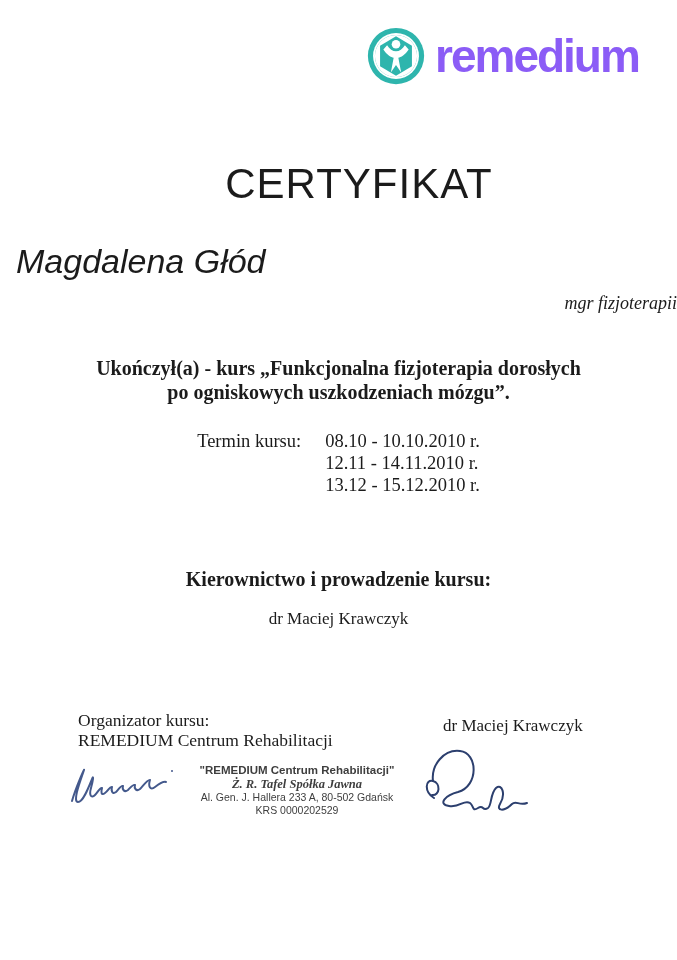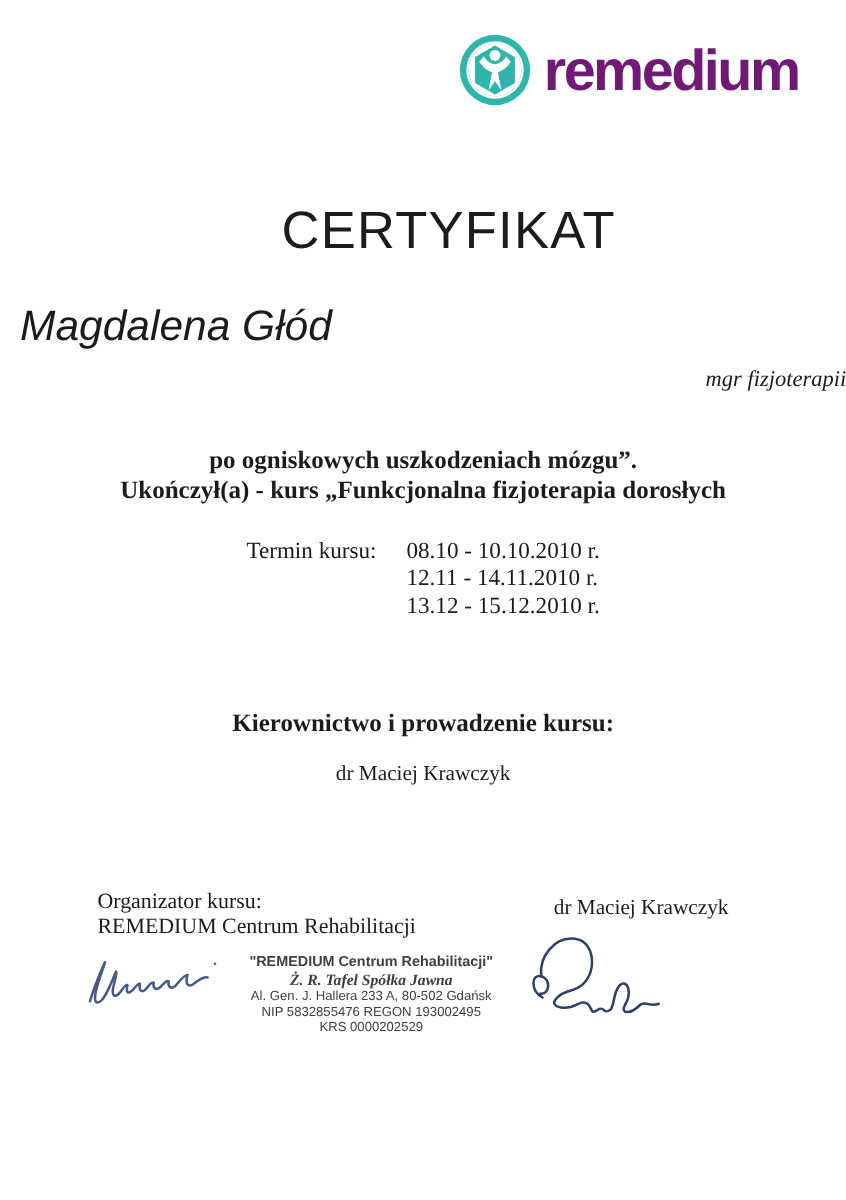--- a/index.html
+++ b/index.html
@@ -16,21 +16,21 @@
   .logo{
     position:absolute;top:26px;left:366px;
     display:flex;align-items:center;gap:9px;
   }
   .logo-icon{width:60px;height:60px;flex:0 0 auto;}
   .logo-text{
     font-family:"Liberation Sans", sans-serif;
     font-weight:700;
     font-size:46px;
     letter-spacing:-2px;
-    color:#701a75;
+    color:#8b5cf6;
     line-height:60px;
   }
   
   .title{
     position:absolute;top:160px;left:0;right:0;
     text-align:center;
     font-family:"Liberation Sans", sans-serif;
     font-size:42px;
     font-weight:400;
     letter-spacing:1px;
@@ -132,22 +132,22 @@
     </svg>
     <div class="logo-text">remedium</div>
   </div>
 
   <div class="title">CERTYFIKAT</div>
 
   <div class="recipient-name">Magdalena Głód</div>
   <div class="recipient-degree">mgr fizjoterapii</div>
 
   <div class="course">
+    <div>Ukończył(a) - kurs „Funkcjonalna fizjoterapia dorosłych</div>
     <div>po ogniskowych uszkodzeniach mózgu”.</div>
-    <div>Ukończył(a) - kurs „Funkcjonalna fizjoterapia dorosłych</div>
   </div>
 
   <div class="schedule">
     <div class="schedule-grid">
       <span class="schedule-label">Termin kursu:</span>
       <span class="schedule-date">08.10 - 10.10.2010 r.</span>
       <span></span>
       <span class="schedule-date">12.11 - 14.11.2010 r.</span>
       <span></span>
       <span class="schedule-date">13.12 - 15.12.2010 r.</span>
@@ -166,21 +166,20 @@
     <g fill="none" stroke="#44598c" stroke-width="2" stroke-linecap="round" stroke-linejoin="round">
       <path d="M4 44 C8 30 17 10 16 13 C13 22 4 45 10 45 C15 45 20 32 24 22 C26 17 25 24 23 31 C21 38 23 42 27 38 C30 35 32 30 34 31 C33 35 33 39 37 36 C40 34 42 29 44 30 C43 33 44 38 48 35 C51 32 53 28 55 29 C54 32 56 36 60 33 C63 30 65 27 67 28 C66 31 68 35 72 32 C75 29 80 22 82 23 C80 29 82 34 87 30 C91 27 95 24 98 25"></path>
       <circle cx="104" cy="14" r="1" fill="#44598c" stroke="none"></circle>
     </g>
   </svg>
 
   <div class="stamp">
     <div class="stamp-line1">"REMEDIUM Centrum Rehabilitacji"</div>
     <div class="stamp-line2">Ż. R. Tafel Spółka Jawna</div>
     <div class="stamp-line3">Al. Gen. J. Hallera 233 A,  80-502 Gdańsk</div>
-    <div class="stamp-line4">NIP 5832855476  REGON 193002495</div>
     <div class="stamp-line5">KRS 0000202529</div>
   </div>
 
   <div class="signatory-name">dr Maciej Krawczyk</div>
 
   <svg class="signature-right" viewBox="0 0 168 80" xmlns="http://www.w3.org/2000/svg">
     <g fill="none" stroke="#2c3f6e" stroke-width="2" stroke-linecap="round" stroke-linejoin="round">
       <path d="M14 56 C4 50 5 37 13 39 C21 41 20 54 12 53"></path>
       <path d="M13 39 C11 23 24 7 40 9 C58 11 59 44 38 50 C26 53 17 62 29 64 C40 66 44 57 50 61 C54 64 52 70 58 66 C64 62 62 70 68 66 C72 63 70 52 76 46 C82 41 86 52 80 62 C76 69 84 70 92 62 C96 58 99 64 107 61"></path>
     </g>

